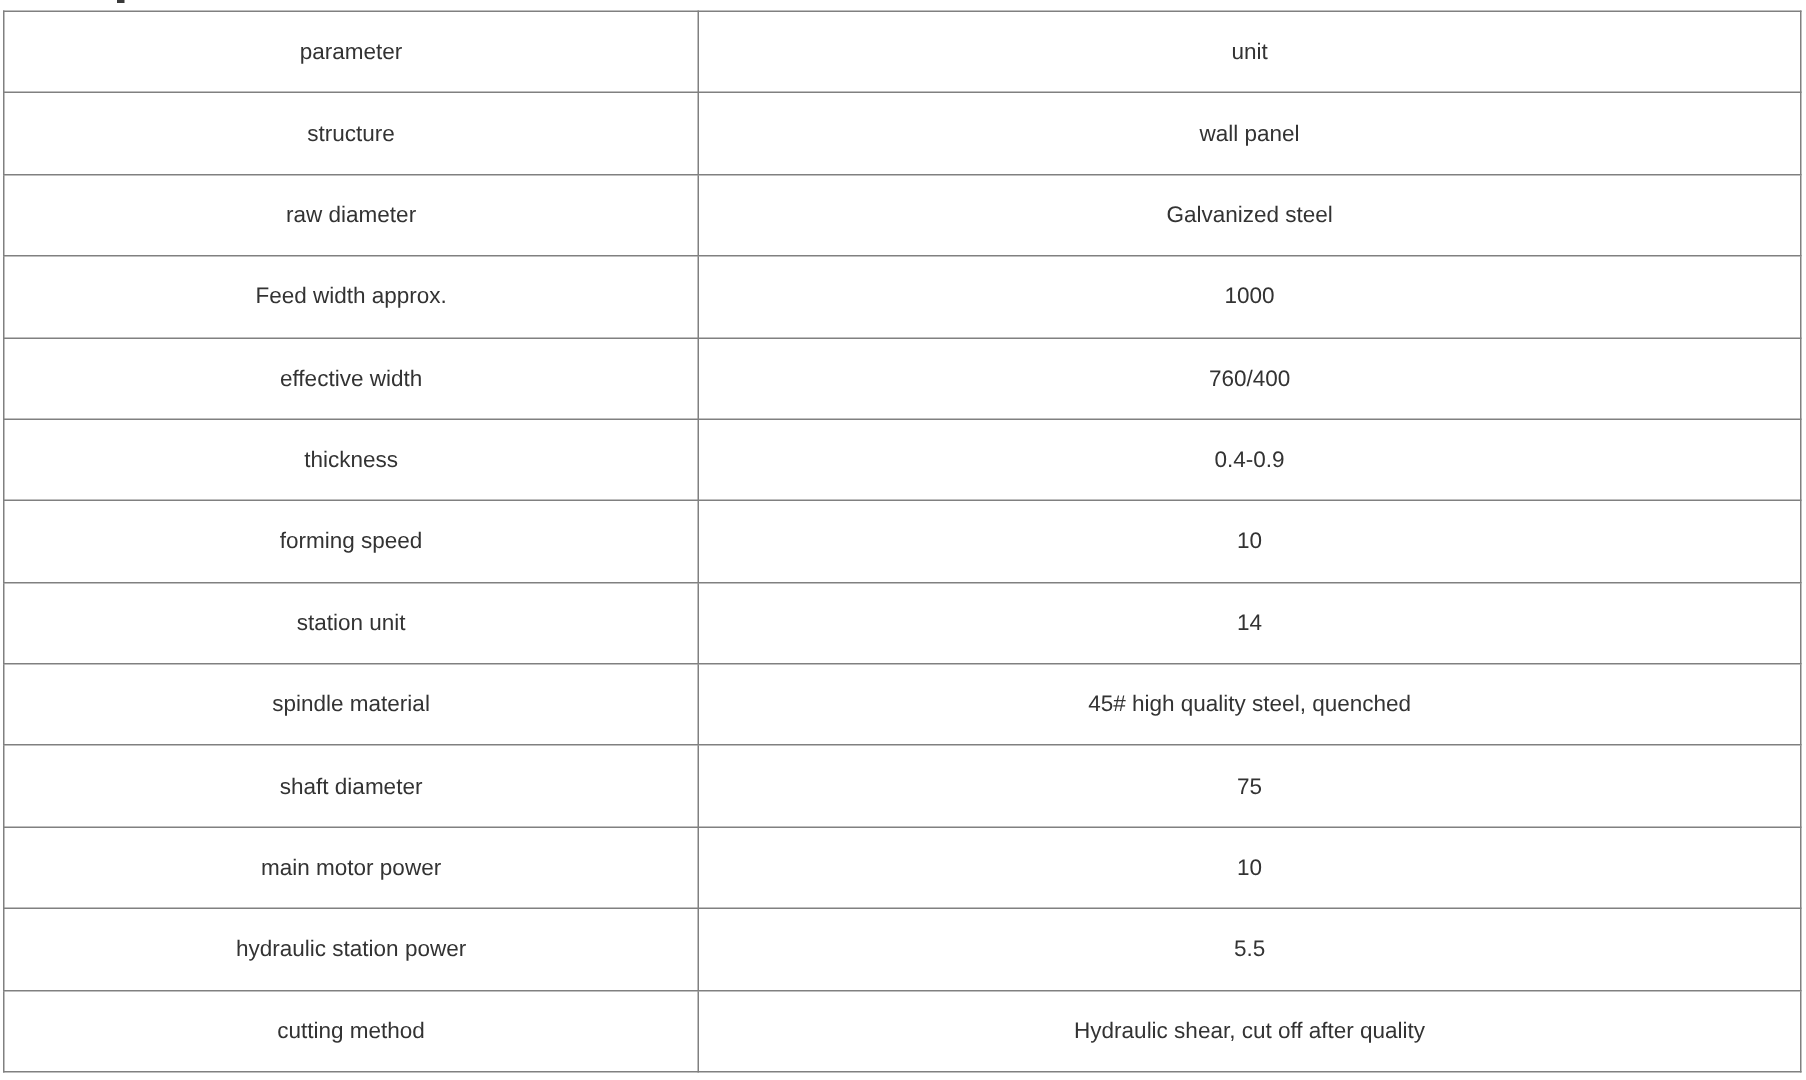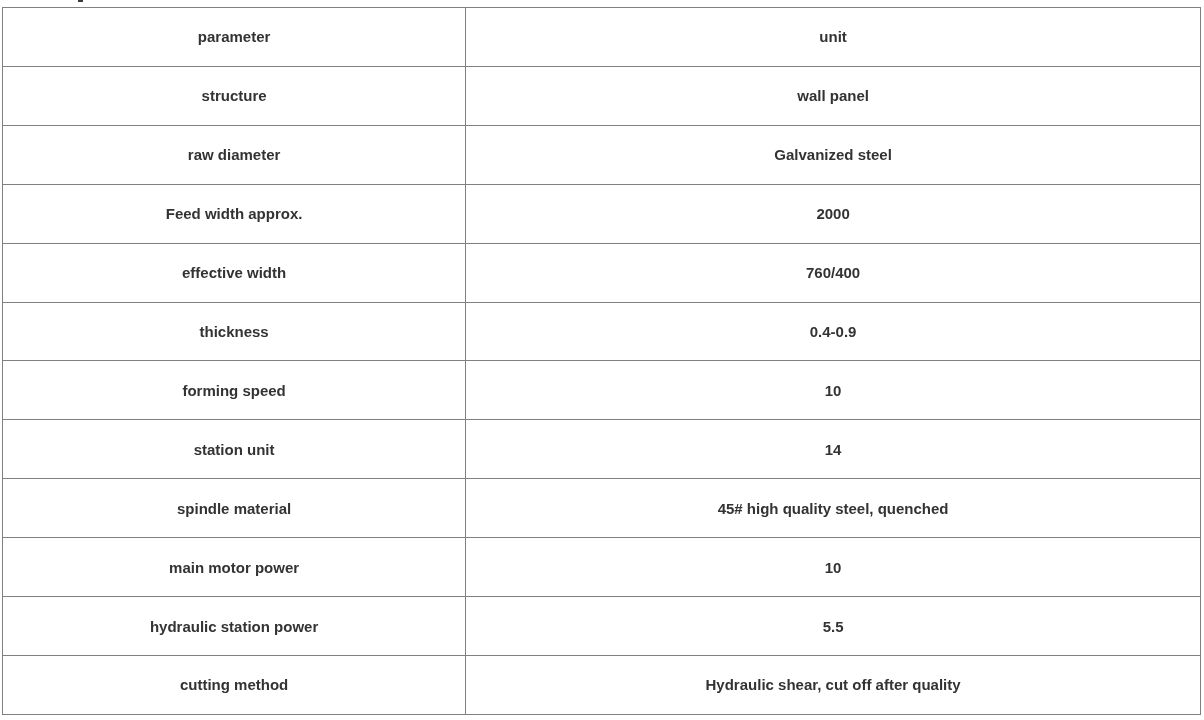--- a/index.html
+++ b/index.html
@@ -34,21 +34,21 @@
     height: 708px;
     border-collapse: collapse;
     table-layout: fixed;
   }
   table.spec-table td,
   table.spec-table th {
     border: 1px solid #808080;
     text-align: center;
     vertical-align: middle;
     font-size: 15px;
-    font-weight: 700;
+    font-weight: 400;
     color: #333333;
     padding: 0 6px;
     white-space: nowrap;
     overflow: hidden;
   }
 </style>
 </head>
 <body>
 
 <div class="page">
@@ -69,21 +69,21 @@
     <tr style="">
         <td>structure</td>
         <td>wall panel</td>
       </tr>
         <tr style="">
         <td>raw diameter</td>
         <td>Galvanized steel</td>
       </tr>
         <tr style="">
         <td>Feed width approx.</td>
-        <td>2000</td>
+        <td>1000</td>
       </tr>
         <tr style="">
         <td>effective width</td>
         <td>760/400</td>
       </tr>
         <tr style="">
         <td>thickness</td>
         <td>0.4-0.9</td>
       </tr>
         <tr style="">
@@ -92,20 +92,24 @@
       </tr>
         <tr style="">
         <td>station unit</td>
         <td>14</td>
       </tr>
         <tr style="">
         <td>spindle material</td>
         <td>45# high quality steel, quenched</td>
       </tr>
         <tr style="">
+        <td>shaft diameter</td>
+        <td>75</td>
+      </tr>
+        <tr style="">
         <td>main motor power</td>
         <td>10</td>
       </tr>
         <tr style="">
         <td>hydraulic station power</td>
         <td>5.5</td>
       </tr>
         <tr style="">
         <td>cutting method</td>
         <td>Hydraulic shear, cut off after quality</td>

